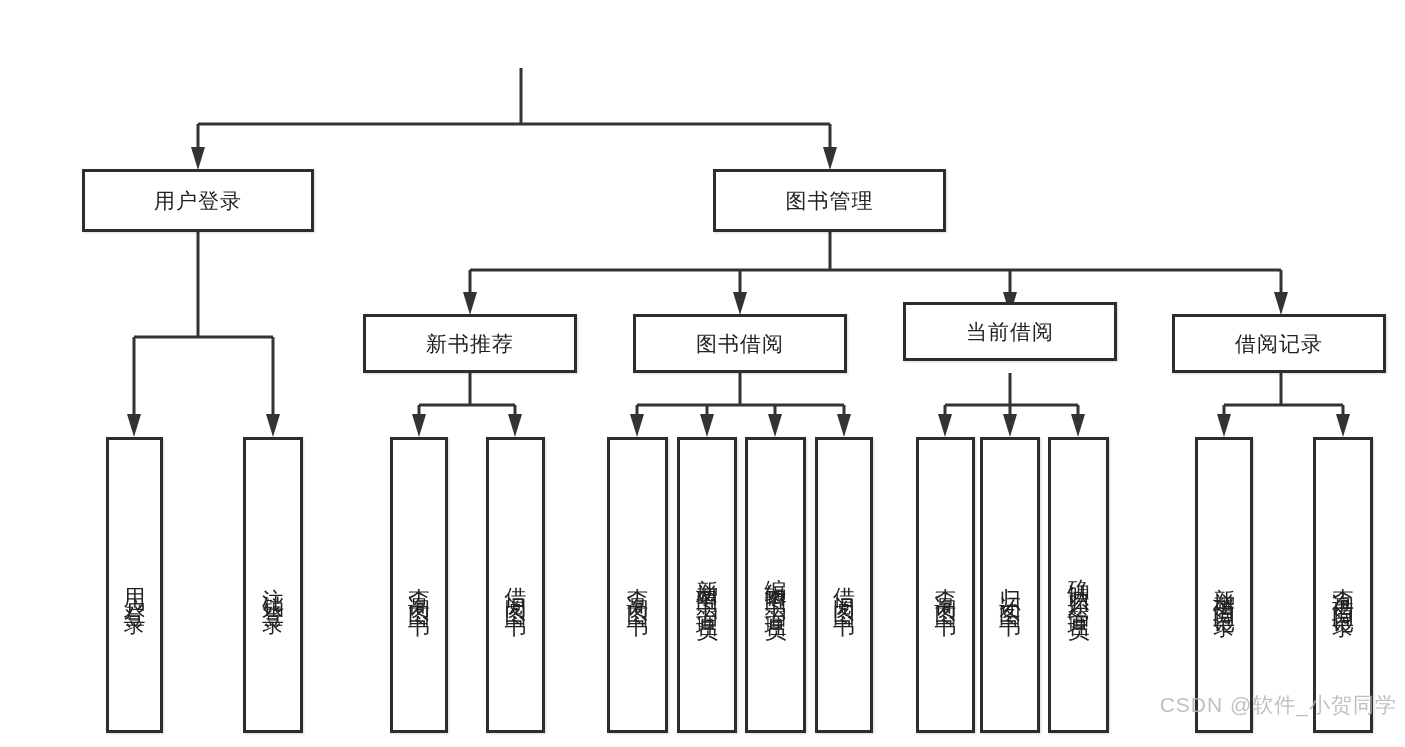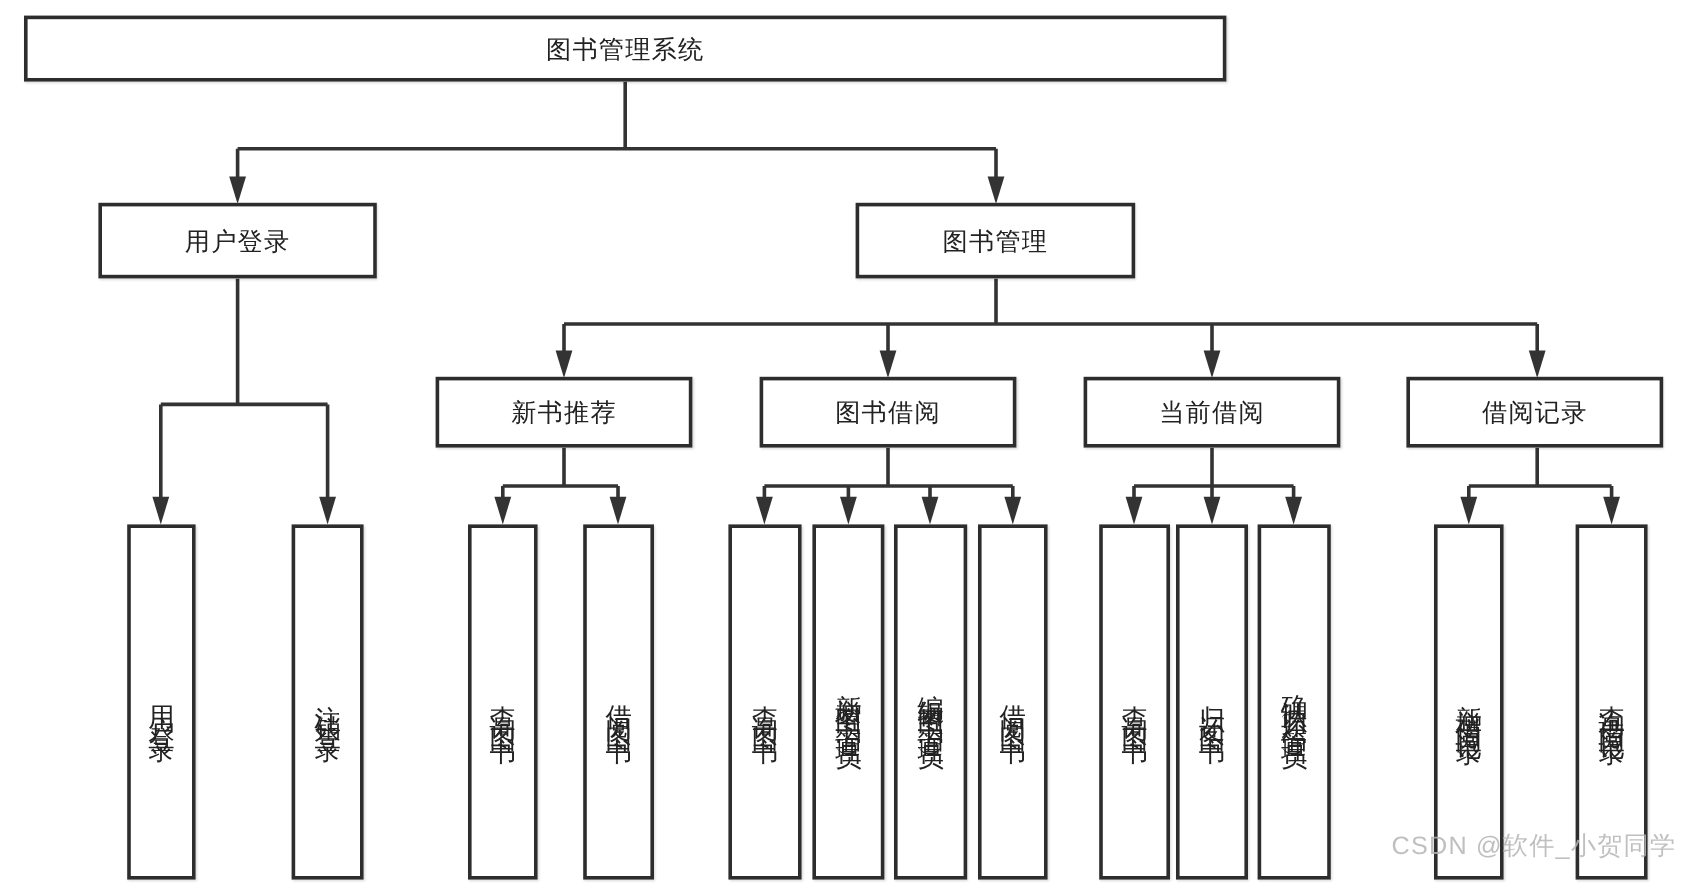--- a/index.html
+++ b/index.html
@@ -82,28 +82,27 @@
       <polygon points="768,414 782,414 775,437"></polygon>
       <polygon points="837,414 851,414 844,437"></polygon>
       <polygon points="938,414 952,414 945,437"></polygon>
       <polygon points="1003,414 1017,414 1010,437"></polygon>
       <polygon points="1071,414 1085,414 1078,437"></polygon>
       <polygon points="1217,414 1231,414 1224,437"></polygon>
       <polygon points="1336,414 1350,414 1343,437"></polygon>
     </g>
   </svg>
 
-  <div class="node hbox root">图书管理系统</div>
 
   <div class="node hbox" style="left:82px;top:169px;width:232px;height:63px;">用户登录</div>
   <div class="node hbox" style="left:363px;top:314px;width:214px;height:59px;">新书推荐</div>
 
   <div class="node hbox" style="left:713px;top:169px;width:233px;height:63px;">图书管理</div>
   <div class="node hbox" style="left:633px;top:314px;width:214px;height:59px;">图书借阅</div>
-  <div class="node hbox" style="left:903px;top:314px;width:214px;height:59px;">当前借阅</div>
+  <div class="node hbox" style="left:903px;top:302px;width:214px;height:59px;">当前借阅</div>
   <div class="node hbox" style="left:1172px;top:314px;width:214px;height:59px;">借阅记录</div>
 
   <div class="node vbox" style="left:106px;width:57px;">用户登录</div>
   <div class="node vbox" style="left:243px;width:60px;">注销登录</div>
 
   <div class="node vbox" style="left:390px;width:58px;">查询图书</div>
   <div class="node vbox" style="left:486px;width:59px;">借阅图书</div>
 
   <div class="node vbox" style="left:607px;width:61px;">查询图书</div>
   <div class="node vbox long" style="left:677px;width:60px;">新增图书（管理员）</div>

